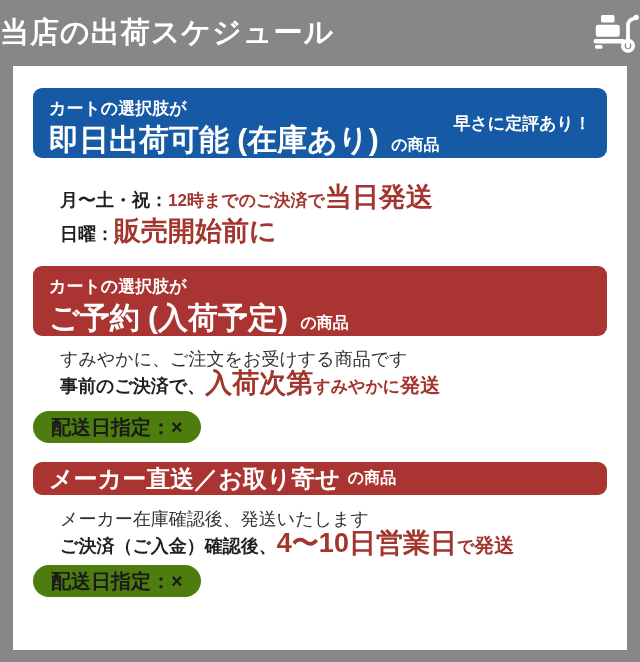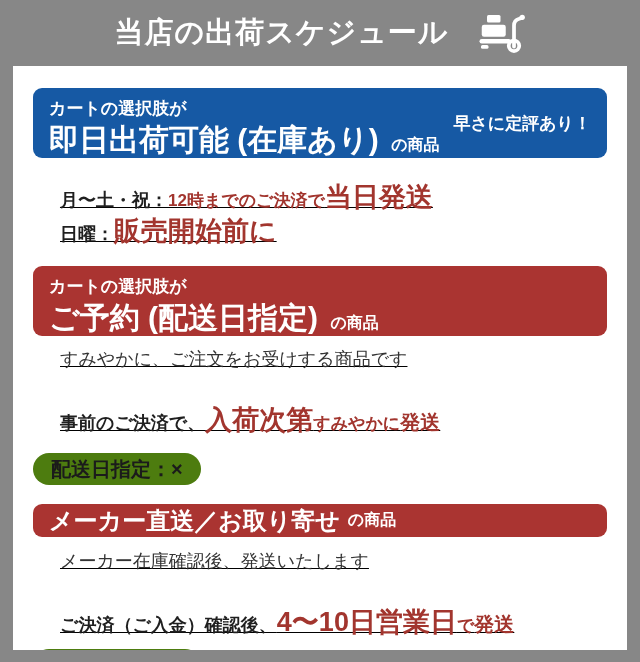--- a/index.html
+++ b/index.html
@@ -9,21 +9,21 @@
     -webkit-font-smoothing:antialiased;
   }
   .frame {
     width:640px; height:662px;
     background:#878787;
     box-sizing:border-box;
     overflow:hidden;
   }
   .header {
     height:66px;
-    display:flex; align-items:center; justify-content:center;
+    display:flex; align-items:center; justify-content:space-between;
     gap:29px;
   }
   .page-title {
     color:#ffffff;
     font-size:29px;
     font-weight:bold;
     letter-spacing:1px;
   }
   .header-icon svg { display:block; }
 
@@ -53,27 +53,27 @@
   .banner.single { height:33px; display:flex; align-items:center; padding:4px 16px; }
   .banner.single .banner-title { font-size:24px; }
   .banner-suffix { font-size:16px; font-weight:bold; margin-left:8px; }
   .banner-note {
     position:absolute; right:16px; top:50%;
     transform:translateY(-50%);
     font-size:17px; font-weight:bold;
   }
 
   
-  .textblock { margin-left:47px; margin-right:20px; white-space:nowrap;text-decoration:underline; }
+  .textblock { margin-left:47px; margin-right:20px; white-space:nowrap; }
   .tb1 { margin-top:24px; }
   .tb1 .tline { line-height:30px; }
   .tb2 { margin-top:10px; }
   .tb3 { margin-top:11px; }
   .tline-plain { line-height:27px; }
-  .tline-mixed { line-height:31px;margin-top:32px; }
+  .tline-mixed { line-height:21px; }
 
   .seg-label   { font-size:18px; font-weight:bold; color:#1f1f1f; }
   .seg-plain   { font-size:18px; font-weight:normal; color:#333333; }
   .seg-red-mid    { font-size:17px; font-weight:bold; color:#a2352e; }
   .seg-red-big    { font-size:27px; font-weight:bold; color:#a2352e; }
   .seg-red-strong { font-size:20px; font-weight:bold; color:#a2352e; }
 
   
   .pill {
     display:inline-flex; align-items:center;
@@ -128,21 +128,21 @@
       </div>
       <div class="tline">
         <span class="seg-label">日曜：</span><span class="seg-red-big">販売開始前に</span>
       </div>
     </div>
 
     
     <div class="banner red multi banner2">
       <div class="banner-intro">カートの選択肢が</div>
       <div class="banner-main">
-        <span class="banner-title">ご予約 (配送日指定)</span>
+        <span class="banner-title">ご予約 (入荷予定)</span>
         <span class="banner-suffix">の商品</span>
       </div>
     </div>
 
     <div class="textblock tb2">
       <div class="tline-plain">
         <span class="seg-plain">すみやかに、ご注文をお受けする商品です</span>
       </div>
       <div class="tline-mixed">
         <span class="seg-label">事前のご決済で、</span><span class="seg-red-big">入荷次第</span><span class="seg-red-mid">すみやかに</span><span class="seg-red-strong">発送</span>

